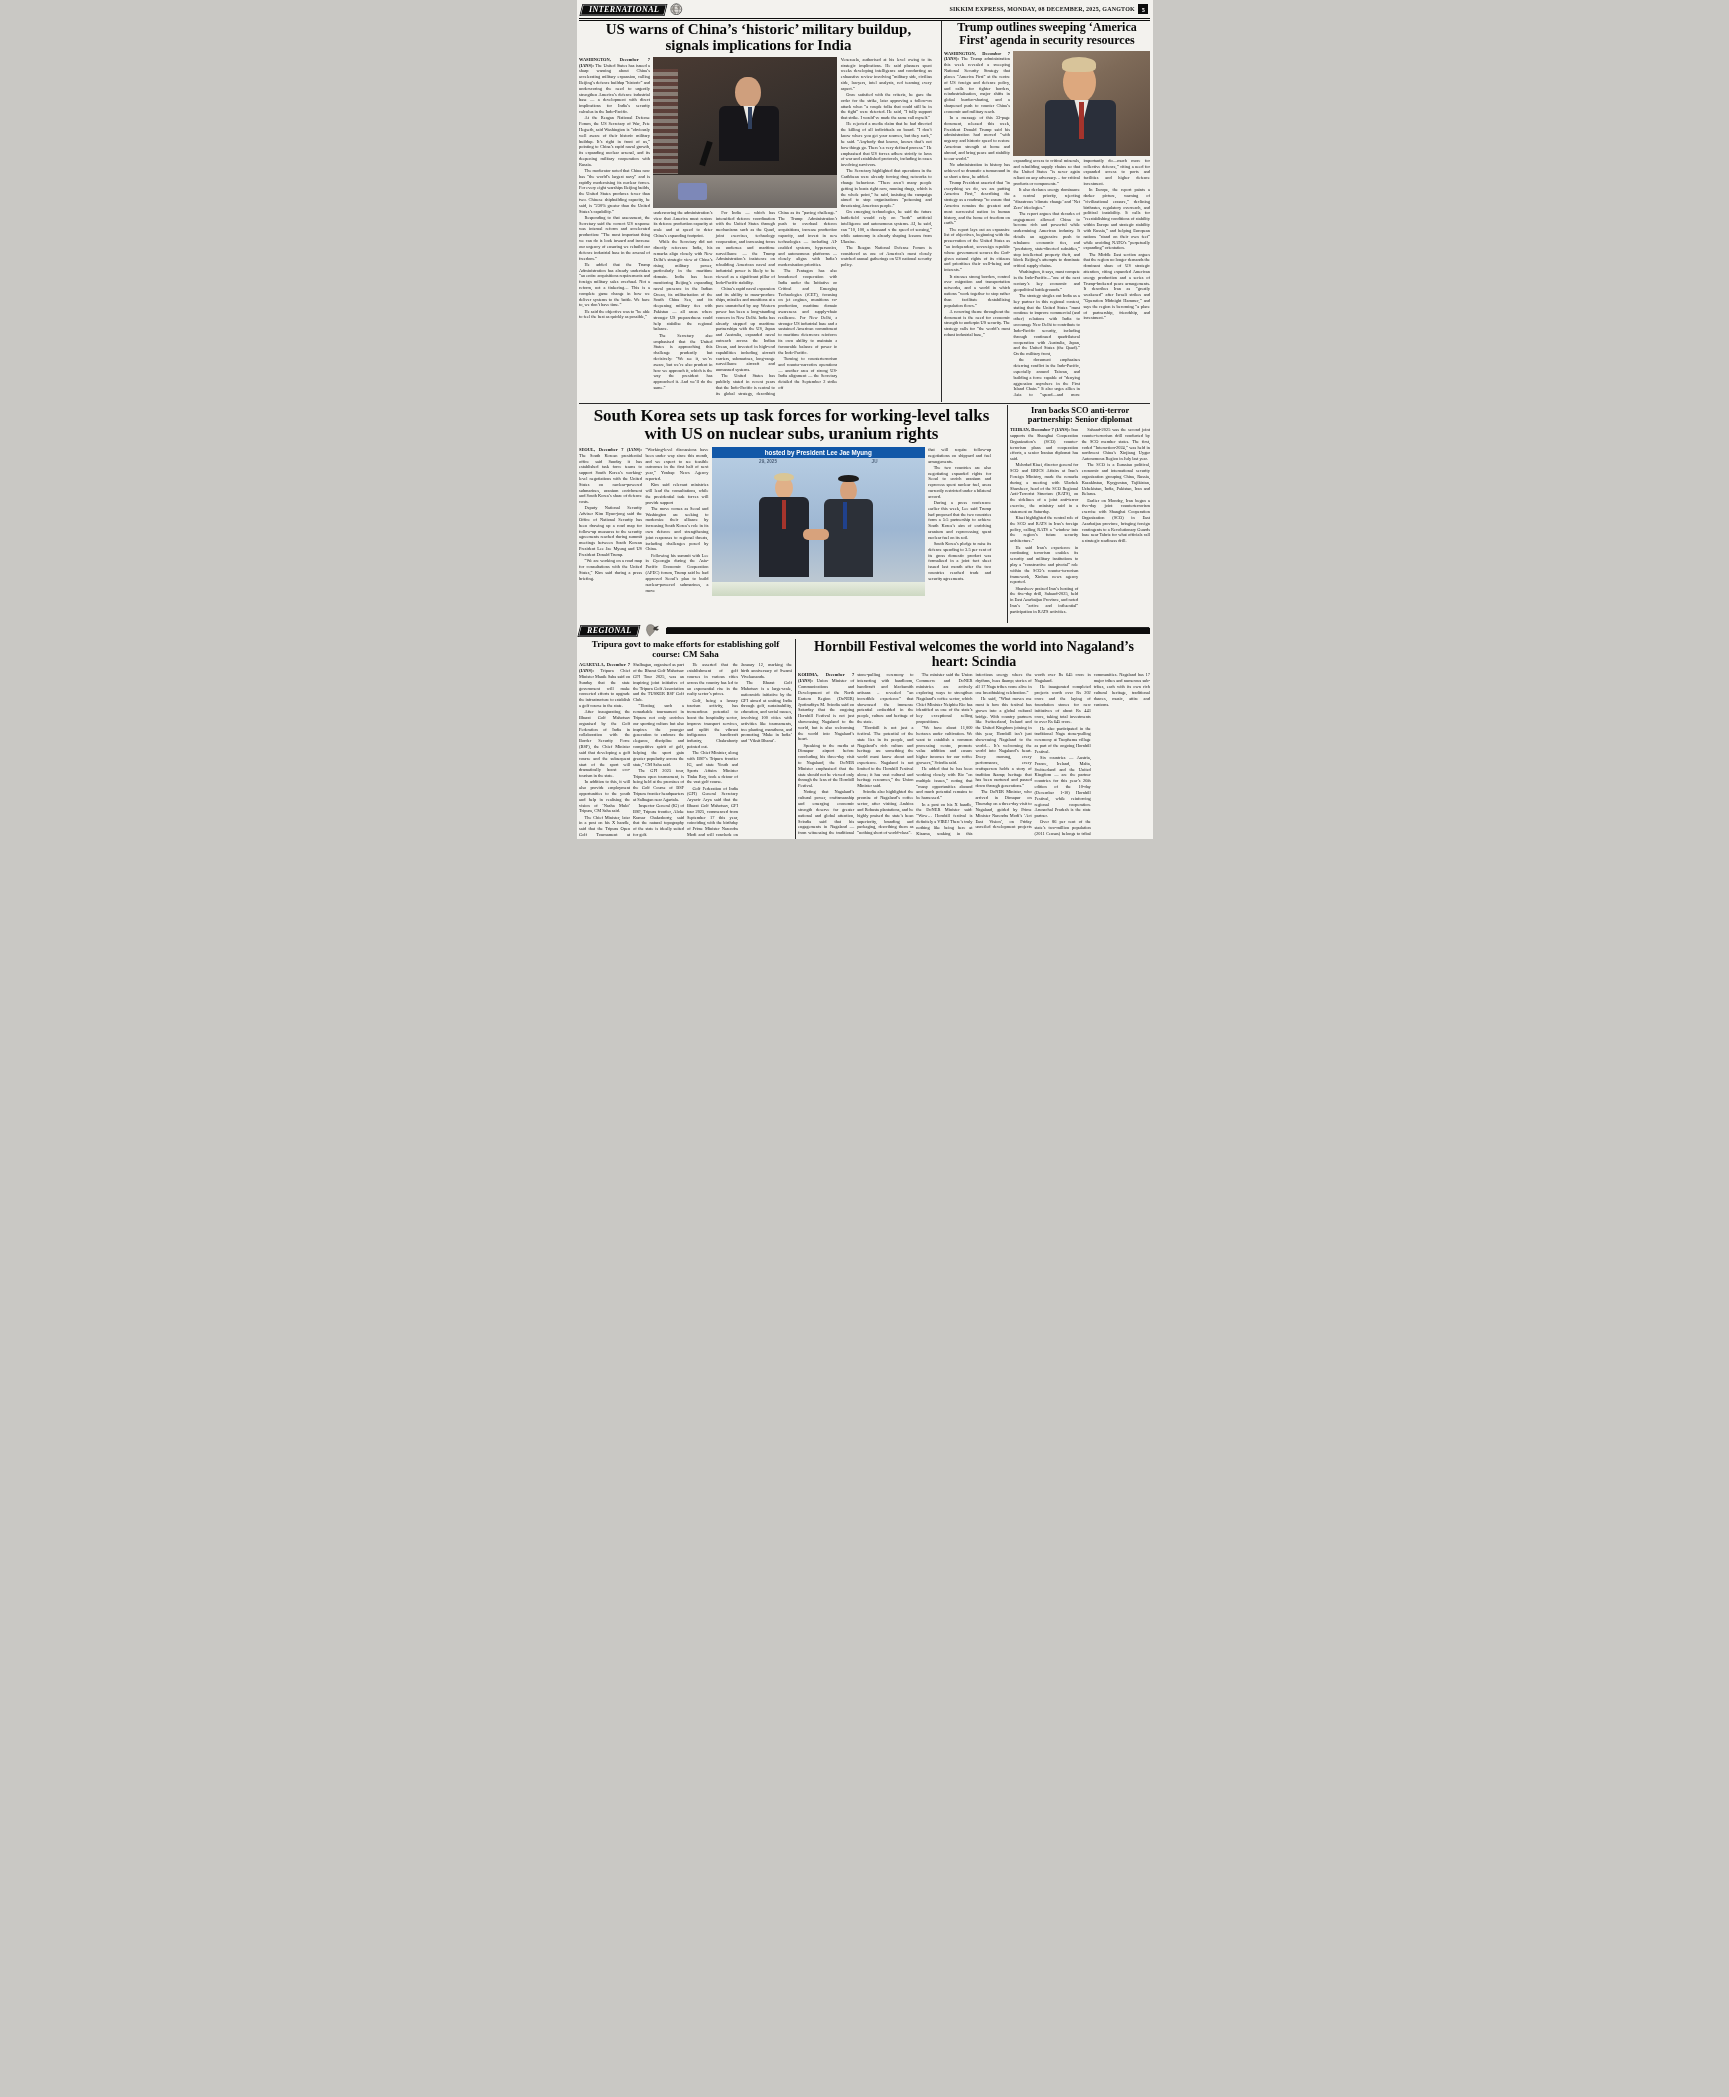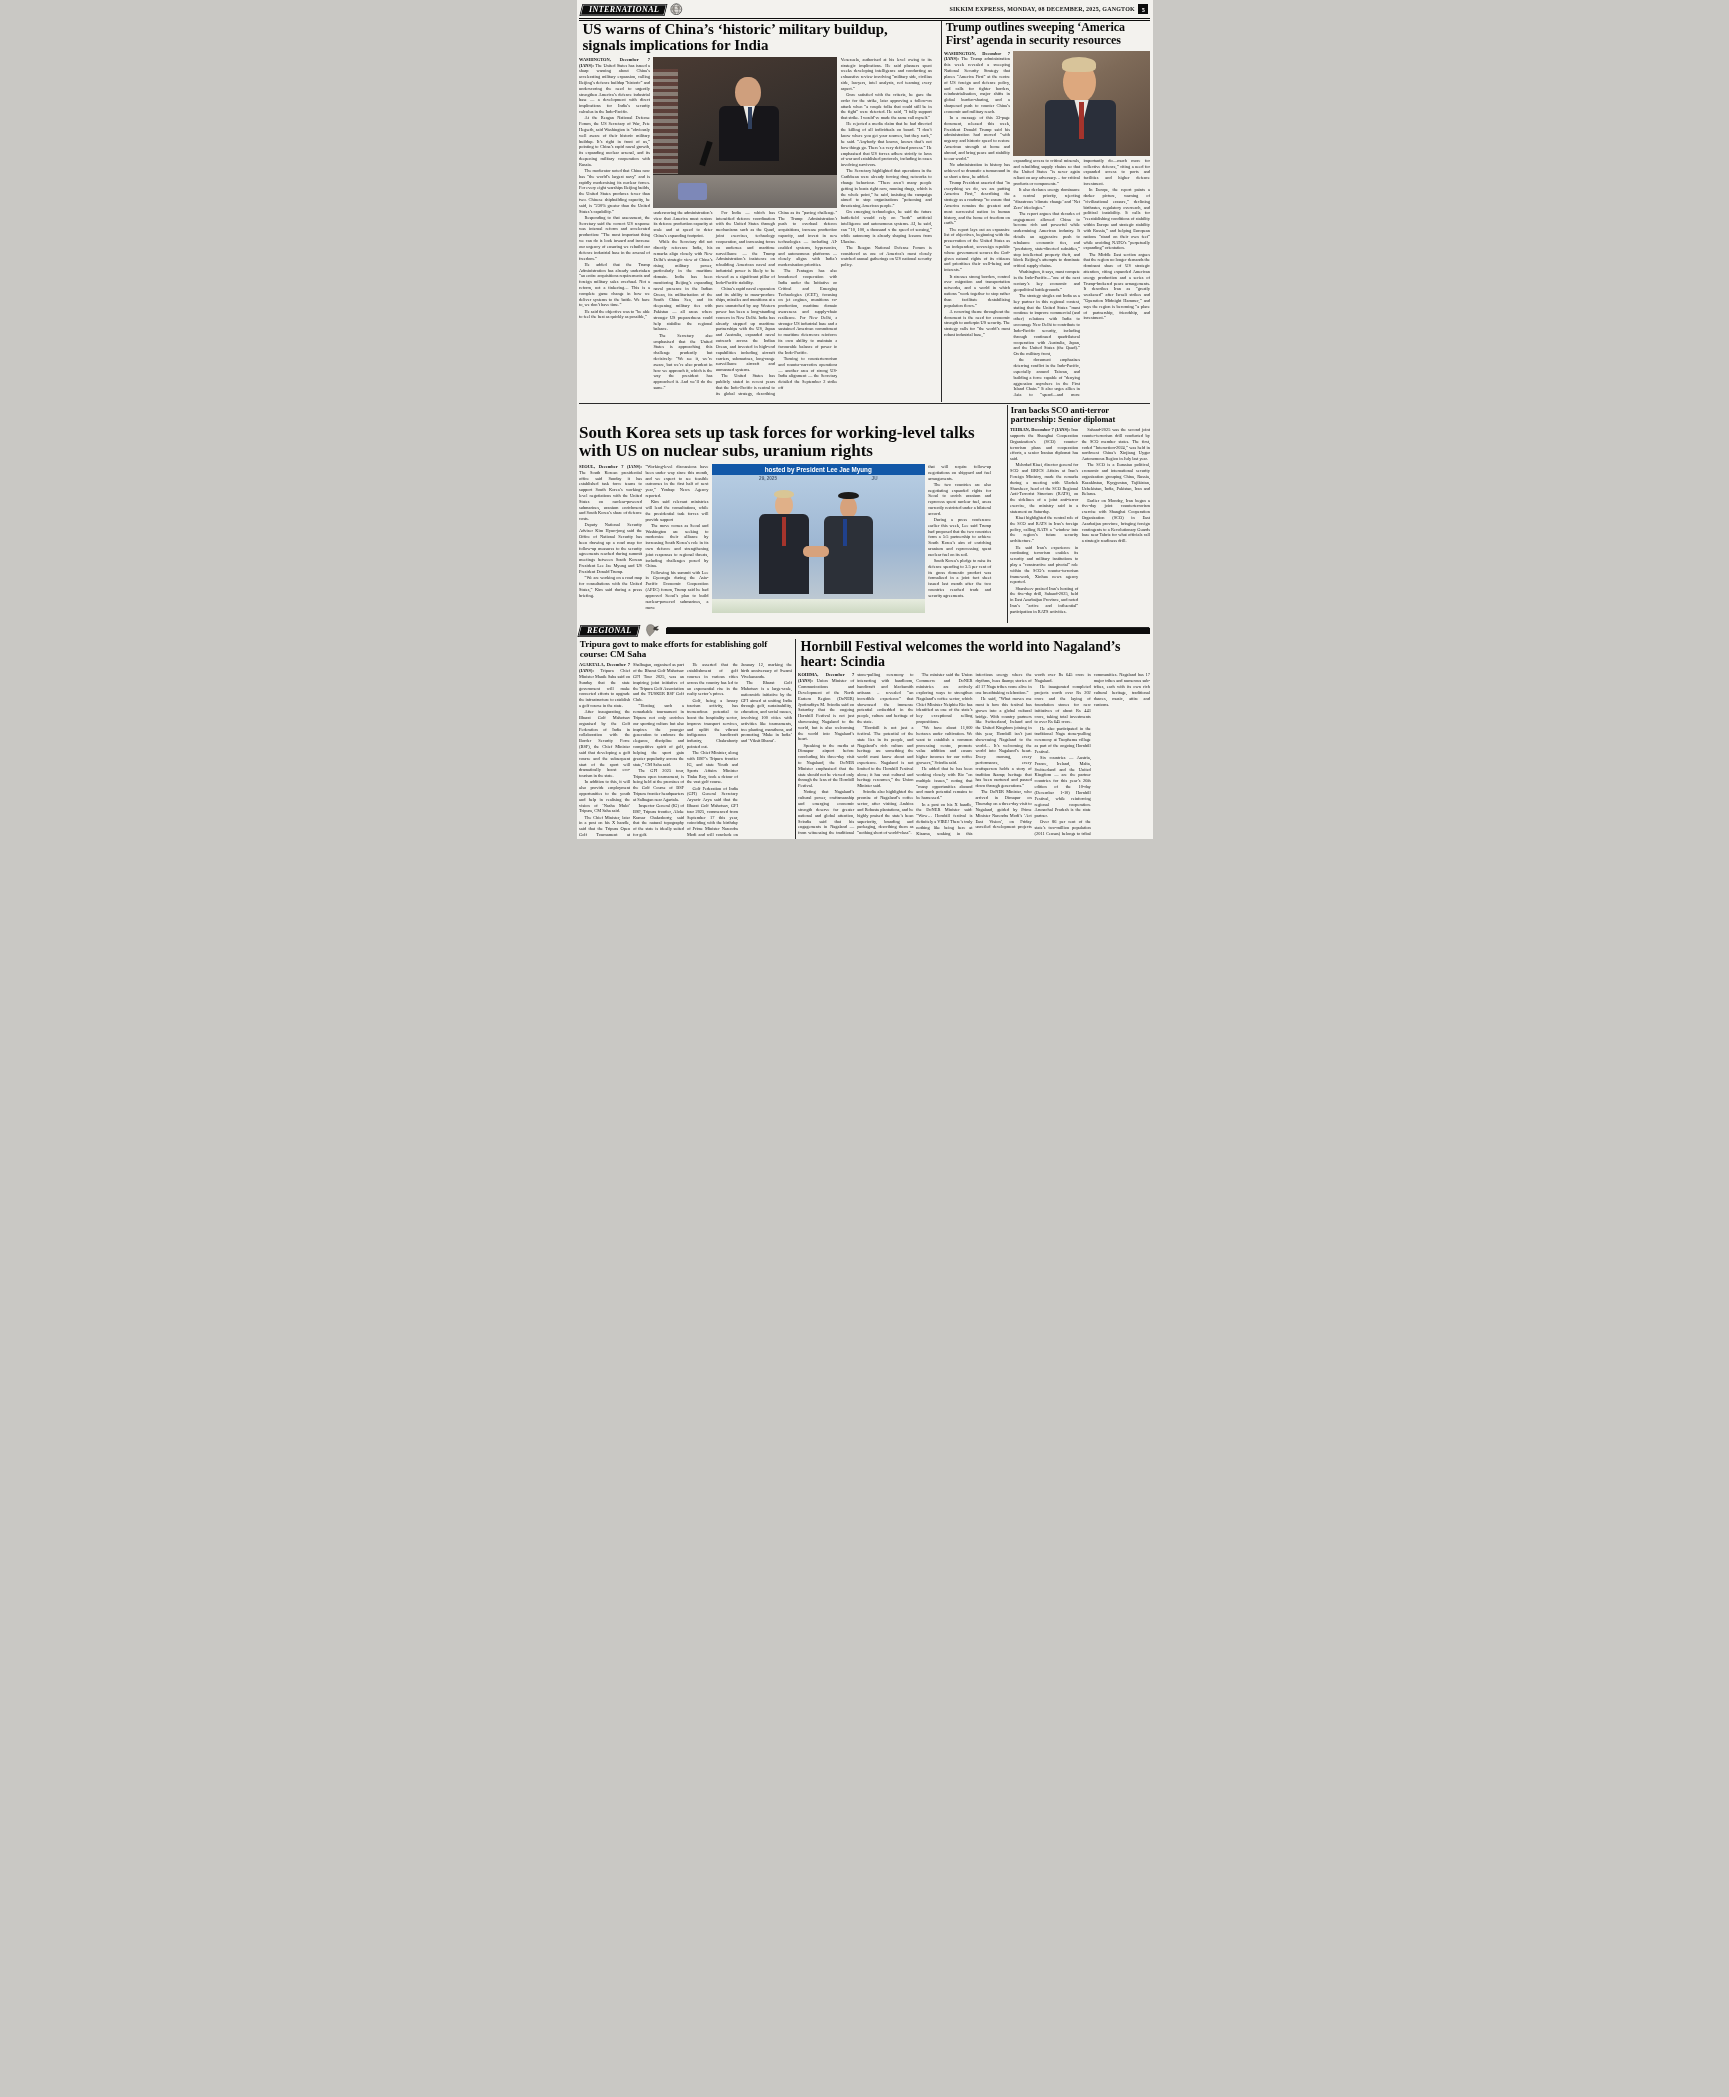--- a/index.html
+++ b/index.html
@@ -13,21 +13,21 @@
   .section-flag span{display:inline-block;transform:skewX(14deg);}
   .mast-right{margin-left:auto;display:flex;align-items:center;gap:3.4px;}
   .mast-title{font-weight:bold;font-size:6px;letter-spacing:0.2px;}
   .page-num{background:#0c0c0c;color:#fff;font-weight:bold;font-size:6.3px;
       width:10px;height:10px;display:flex;align-items:center;justify-content:center;}
   .head-rule{border-top:1.7px solid #0c0c0c;border-bottom:0.4px solid #0c0c0c;height:0.8px;margin:0 2.5px;}
   
   .colflow p{margin:0 0 0.4px 0;font-size:4.4px;line-height:1.32;text-align:justify;text-indent:5.5px;}
   .colflow p:first-child{text-indent:0;}
   .dateline{font-weight:bold;}
-  h1,h2{font-family:"Liberation Serif",serif;text-align:left;font-weight:bold;color:#0a0a0a;}
+  h1,h2{font-family:"Liberation Serif",serif;text-align:center;font-weight:bold;color:#0a0a0a;}
   .vrule{width:0;border-left:0.4px solid #2b2b2b;align-self:stretch;}
   .hrule{border-top:0.4px solid #2b2b2b;margin:0.8px 2.5px;}
   
   .top{display:flex;height:381px;padding:0.8px 2.5px 0 2.5px;gap:2.5px;}
   .a1{width:359px;display:flex;flex-direction:column;}
   .a1 h1{font-size:15px;line-height:1.04;margin:0.8px 3.4px 3.4px 3.4px;}
   .a1-body{display:flex;gap:3.4px;flex:1;overflow:hidden;}
   .a1-c1{width:71px;}
   .a1-mid{width:184px;display:flex;flex-direction:column;}
   .a1-c5{width:91px;}
@@ -37,21 +37,21 @@
   .a2{flex:1;display:flex;flex-direction:column;}
   .a2 h1{font-size:12px;line-height:1.08;margin:0 1.7px 3.4px 1.7px;}
   .a2-body{display:flex;gap:3.4px;flex:1;overflow:hidden;}
   .a2-c1{width:66px;}
   .a2-right{flex:1;display:flex;flex-direction:column;}
   .photo2{position:relative;width:100%;height:105px;background:
       linear-gradient(150deg,#9b8774 0%,#7e6a58 40%,#5d4c40 100%);overflow:hidden;margin-bottom:2.1px;}
   .a2-cols{flex:1;column-count:2;column-gap:3.4px;column-fill:auto;overflow:hidden;}
   
   .mid-sec{display:flex;gap:2.5px;padding:0 2.5px;height:218px;}
-  .sk{width:425px;display:flex;flex-direction:column;margin-top:17px;}
+  .sk{width:425px;display:flex;flex-direction:column;}
   .sk h1{font-size:17px;line-height:1.06;margin:1.7px 0 4.2px 0;}
   .sk-body{display:flex;gap:3.4px;flex:1;overflow:hidden;}
   .sk-col{width:63px;}
   .photo3{position:relative;width:213px;height:149px;overflow:hidden;background:
       linear-gradient(180deg,#b9cfe4 0%,#9db6d2 55%,#c5cdd2 100%);}
   .sk-banner{position:relative;background:#1258a8;color:#fff;font-family:"Liberation Sans",sans-serif;
       font-size:6.3px;font-weight:bold;text-align:center;padding:2.1px 0;}
   .sk-frags{display:flex;justify-content:space-around;color:#2a3d57;font-family:"Liberation Sans",sans-serif;
       font-size:4.6px;font-weight:bold;opacity:.75;margin-top:0.8px;}
   .iran{flex:1;display:flex;flex-direction:column;}

